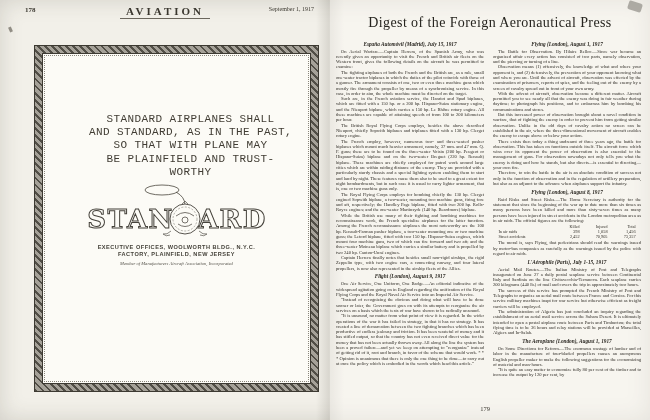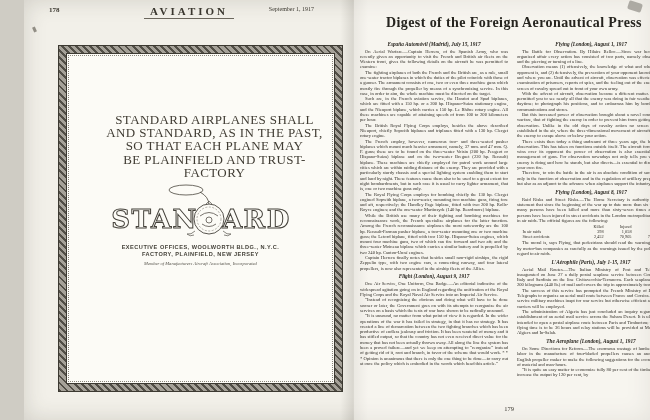--- a/index.html
+++ b/index.html
@@ -1,39 +1,39 @@
 <!DOCTYPE html>
 <html><head>
 <meta charset="utf-8">
 <style>
   html,body{margin:0;padding:0;}
   body{width:650px;height:420px;overflow:hidden;background:#cfccc4;font-family:"Liberation Serif",serif;position:relative;}
-  .spread{position:absolute;inset:0;background:#f2f0e9;box-shadow:inset 0 0 22px rgba(60,55,45,.18);margin-left:24px;}
+  .spread{position:absolute;inset:0;background:#f2f0e9;box-shadow:inset 0 0 22px rgba(60,55,45,.18);}
   .gutter{position:absolute;top:0;bottom:0;left:316px;width:28px;background:linear-gradient(to right,rgba(0,0,0,0) 0%,rgba(70,65,55,.14) 45%,rgba(0,0,0,0) 100%);}
   
   .lp-pagenum{position:absolute;top:6px;left:25px;font-size:7px;font-weight:bold;color:#3a372f;}
   .lp-journal{position:absolute;top:5px;left:0;width:330px;text-align:center;font-size:11px;font-weight:bold;letter-spacing:3px;color:#3a372f;}
   .lp-journal span{border-bottom:1px solid #6b675d;padding:0 6px 1px;}
   .lp-date{position:absolute;top:6px;right:336px;font-size:6px;color:#3a372f;}
   
   .ad-frame{position:absolute;left:35px;top:46px;width:283px;height:345px;box-sizing:border-box;
     border:7px solid transparent;
     background:
       linear-gradient(#fcfbf6,#fcfbf6) padding-box,
       repeating-linear-gradient(45deg,#514e46 0 2px,#a5a198 2px 5px) border-box;
     box-shadow:0 0 0 1px #3c3931, inset 0 0 0 1px #3c3931;}
   .ad-inner{position:absolute;inset:2px;border:1px dotted #8a867b;pointer-events:none;}
   .ad-content{position:absolute;inset:0;text-align:center;color:#3b382f;}
-  .ad-slogan{margin-top:60px;font-family:Liberation Serif, serif;font-size:13px;line-height:13.2px;letter-spacing:.4px;font-weight:500;color:#403c33;padding-left:28px;}
+  .ad-slogan{margin-top:60px;font-family:Liberation Mono, monospace;font-size:11px;line-height:13.2px;letter-spacing:.4px;font-weight:500;color:#403c33;padding-left:28px;}
   .ad-logo{margin-top:4px;height:60px;}
   .ad-address{font-family:"Liberation Sans",sans-serif;font-weight:bold;font-size:5.6px;line-height:7px;letter-spacing:.5px;color:#45423a;margin-top:1px;}
   .ad-member{font-size:4.6px;font-style:italic;color:#55524a;margin-top:2.5px;}
   
   .right-page{position:absolute;left:330px;top:0;width:320px;height:420px;background:rgba(252,251,246,.45);}
-  .rp-title{margin:0;padding-top:15px;text-align:center;font-size:14px;font-weight:bold;letter-spacing:.4px;color:#26241f;}
+  .rp-title{margin:0;padding-top:15px;text-align:center;font-size:14px;font-weight:normal;letter-spacing:.4px;color:#26241f;}
   .cols{position:absolute;top:38px;left:6px;right:9px;bottom:13px;display:flex;gap:9px;overflow:hidden;}
   .col{flex:1;font-size:4.6px;line-height:5.3px;color:#302d27;overflow:hidden;}
   .sec-head{font-size:5.3px;line-height:7px;font-weight:bold;font-style:italic;text-align:center;margin:2.5px 0 1px;color:#2b2822;}
   .col p{margin:0;text-indent:5px;text-align:justify;}
   .risk-table{width:94%;margin:1px auto;border-collapse:collapse;font-size:4.3px;line-height:5px;color:#302d27;}
   .risk-table td{padding:0 1px;}
   .risk-table .h{text-align:right;font-size:4px;}
   .risk-table .n{text-align:right;}
   .risk-table .lbl{text-align:left;white-space:nowrap;}
   .rp-pagenum{position:absolute;bottom:8px;left:0;width:310px;text-align:center;font-size:6.5px;color:#3a372f;}
@@ -52,23 +52,23 @@
   <div class="lp-pagenum">178</div>
   <div class="lp-journal"><span>AVIATION</span></div>
   <div class="lp-date">September 1, 1917</div>
 
   <div class="ad-frame">
     <div class="ad-inner"></div>
     <div class="ad-content">
       <div class="ad-slogan">
         <div>STANDARD AIRPLANES SHALL</div>
         <div>AND STANDARD, AS IN THE PAST,</div>
-        <div>SO THAT EACH PLANE MAY</div>
+        <div>SO THAT WITH PLANE MAY</div>
         <div>BE PLAINFIELD AND TRUST-</div>
-        <div>FACTORY</div>
+        <div>WORTHY</div>
       </div>
       <div class="ad-logo">
         <svg width="210" height="60" viewBox="0 0 210 60">
           <g stroke="#4a463e" fill="none" stroke-width="0.8">
             <ellipse cx="90" cy="7" rx="17" ry="5"></ellipse>
             <path d="M104 9 q 9 5 9 13"></path>
           </g>
           <text x="105" y="45" text-anchor="middle" font-family="DejaVu Serif, serif" font-size="26" font-weight="bold" letter-spacing="1.5" fill="#fcfbf6" stroke="#45423b" stroke-width="1">STANDARD</text>
           <g>
             <circle cx="113" cy="36" r="15" fill="#fcfbf6" stroke="#45423b" stroke-width="0.9"></circle>

